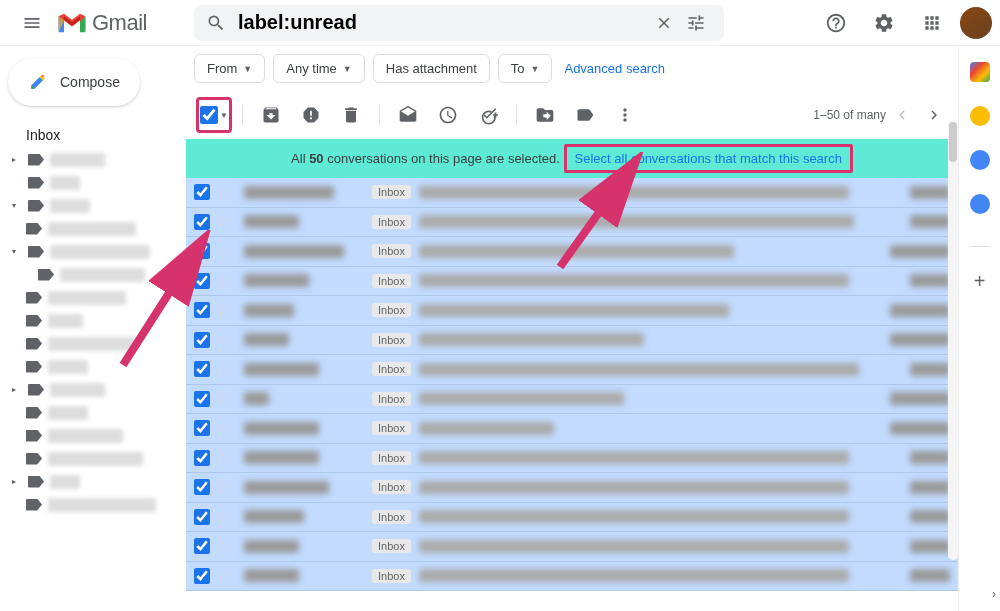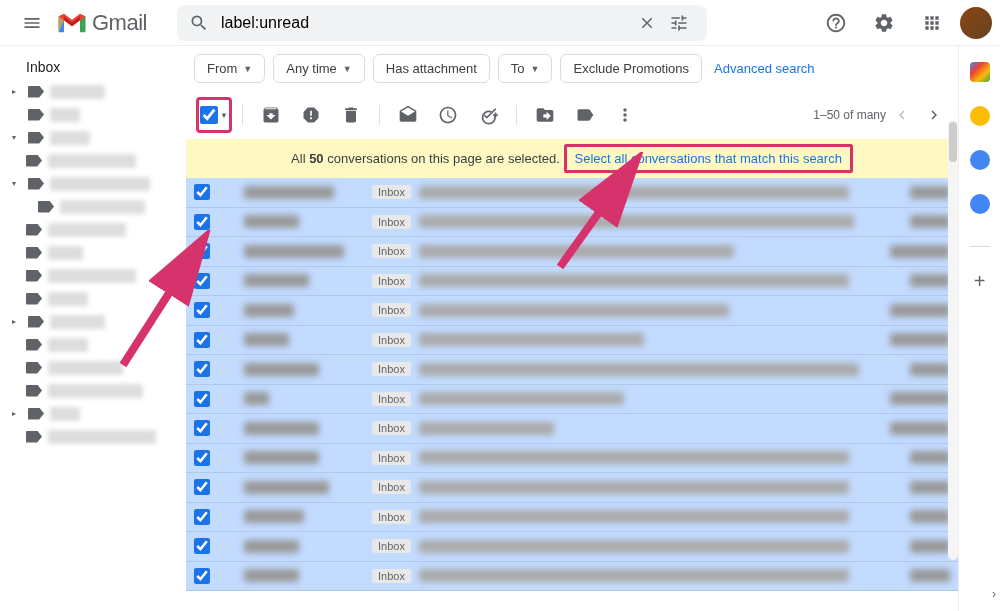--- a/index.html
+++ b/index.html
@@ -1,26 +1,26 @@
 <!DOCTYPE html>
 <html><head>
 <meta charset="utf-8">
 <style>
 * { margin: 0; padding: 0; box-sizing: border-box; font-family: Arial, sans-serif; }
 body { width: 1000px; height: 611px; overflow: hidden; background: #fff; position: relative; }
 
 
 .header { height: 46px; display: flex; align-items: center; padding: 0 8px; border-bottom: 1px solid #eee; }
 .menu-btn { width: 48px; height: 48px; display: flex; align-items: center; justify-content: center; cursor: pointer; border-radius: 50%; }
-.gmail-logo { display: flex; align-items: center; margin-right: 30px; }
+.gmail-logo { display: flex; align-items: center; margin-right: 47px; }
 .logo-m { width: 32px; height: 24px; margin-right: 4px; }
 .logo-text { font-size: 22px; color: #5f6368; letter-spacing: -0.5px; }
 .search-box { flex: 1; max-width: 530px; height: 36px; background: #f1f3f4; border-radius: 8px; display: flex; align-items: center; padding: 0 12px; }
 .search-icon-left { color: #5f6368; margin-right: 12px; }
-.search-input { flex: 1; border: none; background: transparent; font-size: 16px; outline: none; }
+.search-input { flex: 1; border: none; background: transparent; font-size: 20px; outline: none; font-weight: bold; }
 .clear-btn, .options-btn { width: 32px; height: 32px; display: flex; align-items: center; justify-content: center; cursor: pointer; color: #5f6368; }
 .header-right { margin-left: auto; display: flex; align-items: center; gap: 8px; }
 .icon-btn { width: 40px; height: 40px; display: flex; align-items: center; justify-content: center; cursor: pointer; border-radius: 50%; color: #5f6368; }
 .avatar { width: 32px; height: 32px; border-radius: 50%; background: linear-gradient(135deg, #8b4513, #654321); }
 
 
 .sidebar { position: absolute; top: 46px; left: 0; width: 186px; height: 565px; background: #fff; padding-top: 8px; overflow: hidden; }
 .compose-btn { margin: 4px 8px 16px; padding: 14px 20px; border-radius: 24px; box-shadow: 0 1px 3px rgba(0,0,0,0.2); display: flex; align-items: center; gap: 12px; cursor: pointer; background: #fff; border: none; font-size: 14px; color: #3c4043; }
 .compose-icon { width: 20px; height: 20px; }
 .nav-item { padding: 5px 12px 5px 26px; display: flex; align-items: center; gap: 14px; font-size: 14px; color: #202124; cursor: pointer; border-radius: 0 16px 16px 0; height: 26px; }
@@ -40,21 +40,21 @@
 
 .toolbar { padding: 6px 10px; display: flex; align-items: center; gap: 4px; }
 .select-all-box { width: 36px; height: 36px; border: 3px solid #d6336c; border-radius: 4px; display: flex; align-items: center; justify-content: center; position: relative; }
 .checkbox-main { width: 18px; height: 18px; accent-color: #1a73e8; }
 .select-arrow { font-size: 8px; margin-left: 2px; color: #5f6368; }
 .tb-icon { width: 36px; height: 36px; display: flex; align-items: center; justify-content: center; cursor: pointer; color: #5f6368; border-radius: 50%; }
 .tb-divider { width: 1px; height: 20px; background: #e0e0e0; margin: 0 6px; }
 .pager { margin-left: auto; font-size: 12px; color: #5f6368; display: flex; align-items: center; gap: 2px; }
 .page-nav { display: flex; gap: 4px; }
 
-.select-banner { background: #fef9c3; padding: 12px; text-align: center; font-size: 13px; color: #3c4043; }
+.select-banner { background: #5eead4; padding: 12px; text-align: center; font-size: 13px; color: #3c4043; }
 .select-all-link { color: #1a73e8; cursor: pointer; padding: 4px 8px; border: 3px solid #d6336c; border-radius: 2px; }
 
 .email-list { background: #c2dbff; }
 .email-row { display: flex; align-items: center; padding: 4px 8px; height: 29.5px; border-bottom: 1px solid #b0c8e8; }
 .row-check { width: 16px; height: 16px; accent-color: #1a73e8; margin-right: 6px; }
 .row-star { width: 18px; color: #dadce0; margin-right: 10px; font-size: 16px; cursor: pointer; }
 .row-sender { width: 120px; }
 .row-inbox-label { padding: 1px 6px; background: #e8e8e8; border-radius: 3px; font-size: 11px; color: #666; margin: 0 8px; }
 .row-content { flex: 1; display: flex; gap: 4px; }
 .blur-sm { height: 13px; background: #999; border-radius: 2px; filter: blur(3px); }
@@ -123,20 +123,29 @@
     <div class="icon-btn">
       <svg width="20" height="20" viewBox="0 0 24 24">
           <path fill="#5f6368" d="M4 8h4V4H4v4zm6 12h4v-4h-4v4zm-6 0h4v-4H4v4zm0-6h4v-4H4v4zm6 0h4v-4h-4v4zm6-10v4h4V4h-4zm-6 4h4V4h-4v4zm6 6h4v-4h-4v4zm0 6h4v-4h-4v4z"></path>
         </svg>
     </div>
     <div class="avatar"></div>
   </div>
 </div>
 
 <div class="sidebar">
+  <button class="compose-btn">
+    <svg class="compose-icon" viewBox="0 0 24 24">
+      <path fill="#EA4335" d="M20 4l-4 4V4h4z"></path>
+      <path fill="#4285F4" d="M4 20h4l10-10-4-4L4 16v4z"></path>
+      <path fill="#FBBC04" d="M14 6l4 4 2-2-4-4-2 2z"></path>
+      <path fill="#34A853" d="M4 20h4l-4-4v4z"></path>
+    </svg>
+    <span>Compose</span>
+  </button>
   <div class="nav-item">
       <span>Inbox</span>
     </div>
   <div class="label-item">
       <span class="expand-tri">▸</span>
       <div class="label-icon"></div>
       <div class="blur-box" style="width:55px"></div>
     </div>
   <div class="label-item">
       <span class="expand-tri"></span>
@@ -216,23 +225,20 @@
         <span>Any time</span>
         <span class="chip-arrow">▼</span>
       </button>
     <button class="filter-chip">
         <span>Has attachment</span>
       </button>
     <button class="filter-chip">
         <span>To</span>
         <span class="chip-arrow">▼</span>
       </button>
-    <button class="filter-chip">
-        <span>Exclude Promotions</span>
-      </button>
     <span class="adv-search">Advanced search</span>
   </div>
 
   <div class="toolbar">
     <div class="select-all-box">
       <input type="checkbox" class="checkbox-main" checked="" style="">
       <span class="select-arrow">▼</span>
     </div>
     <div class="tb-divider"></div>
     <div class="tb-icon">

